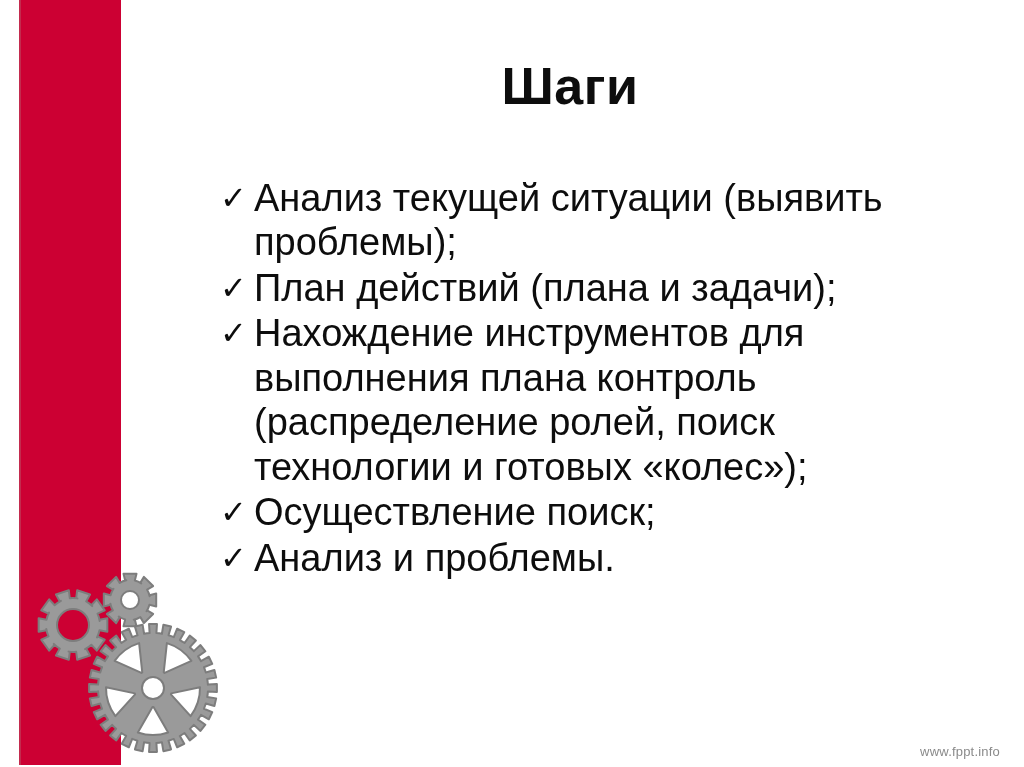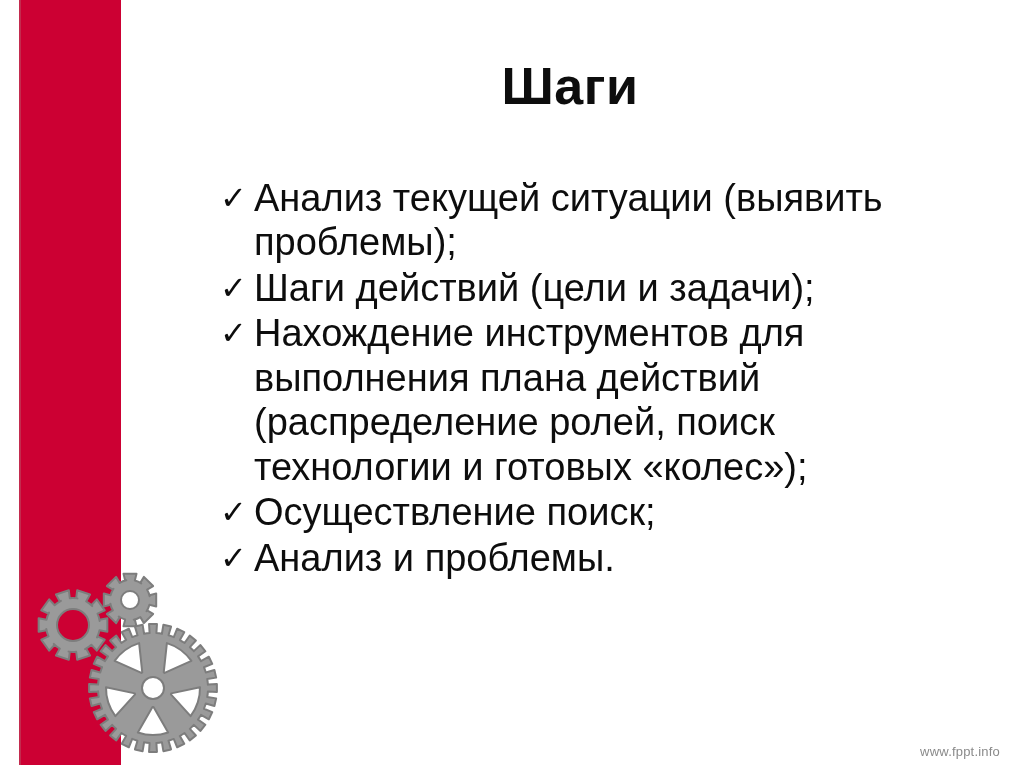--- a/index.html
+++ b/index.html
@@ -115,25 +115,25 @@
 
   <div class="title">Шаги</div>
 
   <ul class="bullets">
     <li class="bullet">
       <span class="check">✓</span>
       <span class="btext">Анализ текущей ситуации (выявить проблемы);</span>
     </li>
     <li class="bullet">
       <span class="check">✓</span>
-      <span class="btext">Шаги действий (цели и задачи);</span>
+      <span class="btext">План действий (плана и задачи);</span>
     </li>
     <li class="bullet">
       <span class="check">✓</span>
-      <span class="btext">Нахождение инструментов для выполнения плана действий (распределение ролей, поиск технологии и готовых «колес»);</span>
+      <span class="btext">Нахождение инструментов для выполнения плана контроль (распределение ролей, поиск технологии и готовых «колес»);</span>
     </li>
     <li class="bullet">
       <span class="check">✓</span>
       <span class="btext">Осуществление поиск;</span>
     </li>
     <li class="bullet">
       <span class="check">✓</span>
       <span class="btext">Анализ и проблемы.</span>
     </li>
   </ul>

